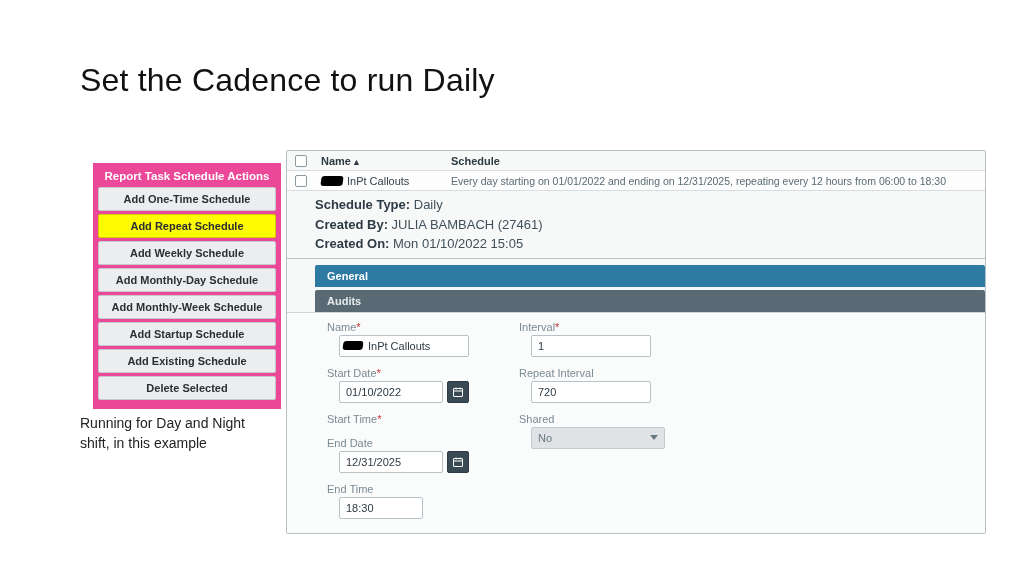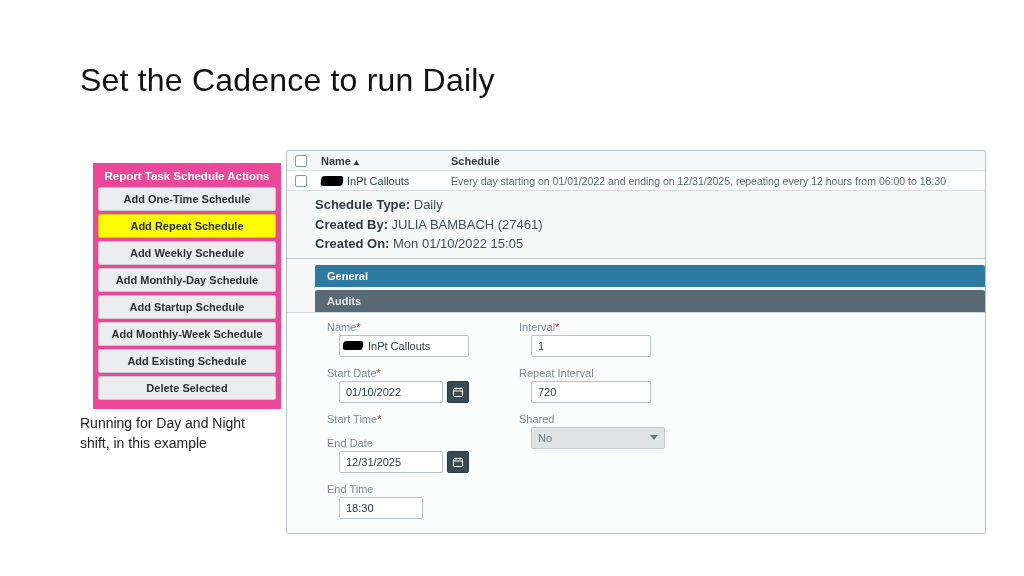--- a/index.html
+++ b/index.html
@@ -200,22 +200,22 @@
 <h1 class="slide-title">Set the Cadence to run Daily</h1>
 
 <div class="caption">Running for Day and Night shift, in this example</div>
 
 <div class="sidebar-panel">
   <div class="sidebar-title">Report Task Schedule Actions</div>
   <button class="sidebar-btn">Add One-Time Schedule</button>
   <button class="sidebar-btn highlight">Add Repeat Schedule</button>
   <button class="sidebar-btn">Add Weekly Schedule</button>
   <button class="sidebar-btn">Add Monthly-Day Schedule</button>
+  <button class="sidebar-btn">Add Monthly-Week Schedule</button>
   <button class="sidebar-btn">Add Startup Schedule</button>
-  <button class="sidebar-btn">Add Monthly-Week Schedule</button>
   <button class="sidebar-btn">Add Existing Schedule</button>
   <button class="sidebar-btn">Delete Selected</button>
 </div>
 
 <div class="main-panel">
 
   <div class="table-head">
     <div class="head-check">
         <div class="checkbox"></div>
       </div>

